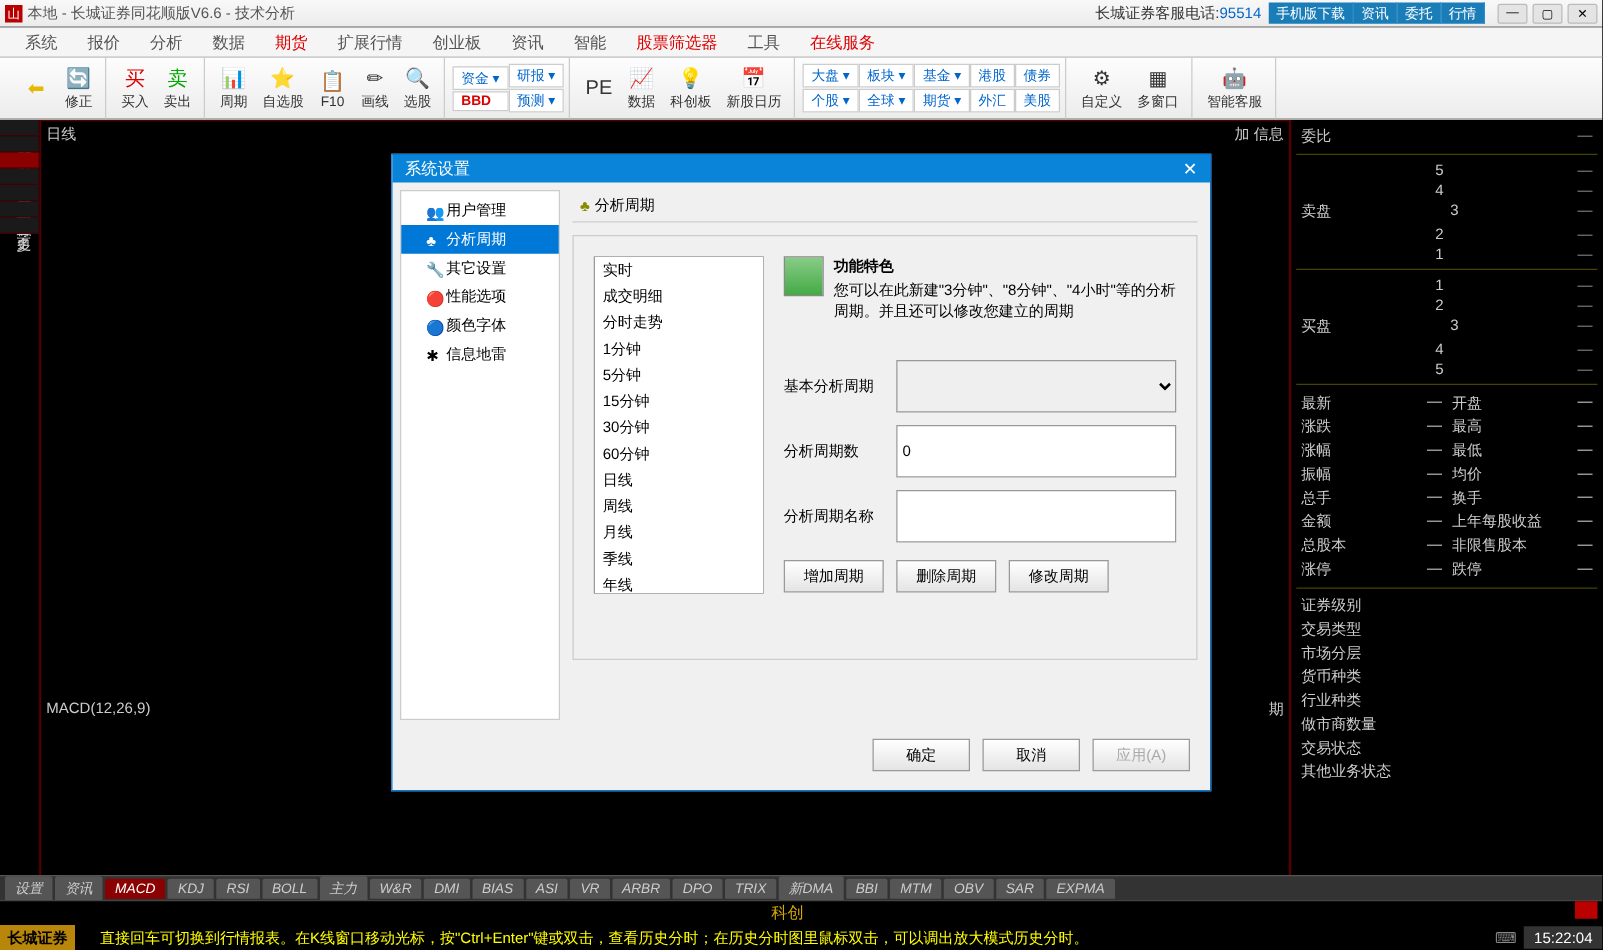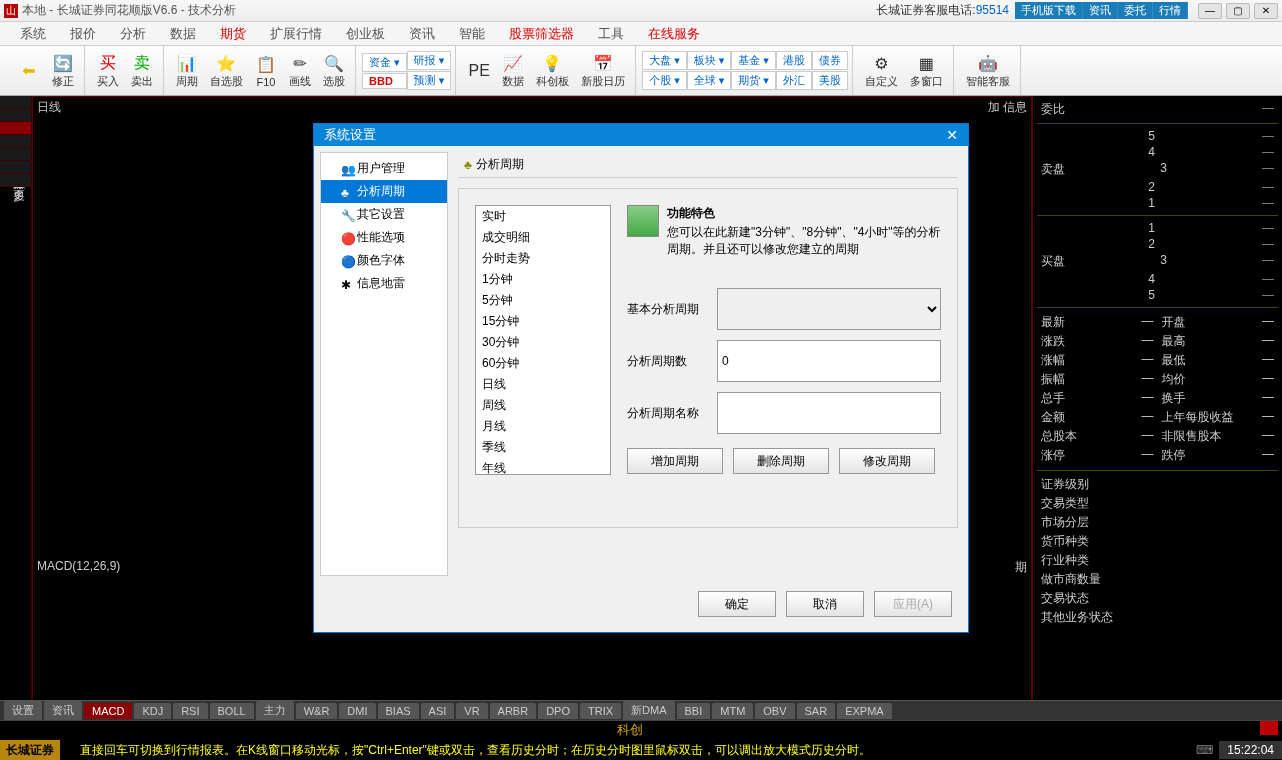--- a/index.html
+++ b/index.html
@@ -42,21 +42,21 @@
 .macd-label { position: absolute; top: 462px; left: 4px; color: #ccc; font-size: 12px; }
 
 .right-panel { width: 250px; background: #000; border-left: 1px solid #500; padding: 4px; font-size: 12px; color: #ccc; }
 .right-panel .row { display: flex; justify-content: space-between; padding: 1px 4px; }
 .right-panel .row .dash { color: #888; }
 .right-panel hr { border: none; border-top: 1px solid #440; margin: 4px 0; }
 .right-panel .grid2 { display: grid; grid-template-columns: 1fr 1fr; gap: 2px 8px; padding: 2px 4px; }
 .right-panel .grid2 > div { display: flex; justify-content: space-between; }
 
 
-.bottom-tabs { position: absolute; bottom: 40px; left: 0; right: 0; height: 20px; background: #333; display: flex; align-items: center; padding: 0 4px; gap: 2px; border-top: 1px solid #555; }
+.bottom-tabs { position: absolute; bottom: 40px; left: 0; right: 0; height: 20px; background: #333; display: flex; align-items: center; padding: 0 4px; gap: 2px; border-top: 1px solid #555; font-style: italic; }
 .btab { font-size: 11px; color: #ccc; background: #555; padding: 2px 8px; cursor: pointer; border-radius: 2px 2px 0 0; }
 .btab.active { background: #8b0000; color: #fff; }
 
 
 .statusbar { position: absolute; bottom: 20px; left: 0; right: 0; height: 20px; background: #000; display: flex; border-top: 1px solid #444; }
 .statusbar .sb-center { flex:1; text-align:center; color: #d4a800; font-size: 13px; }
 .ticker { position: absolute; bottom: 0; left: 0; right: 0; height: 20px; background: #000; display: flex; align-items: center; font-size: 12px; }
 .ticker .brand { background: #b8860b; color: #000; padding: 2px 6px; font-weight: bold; }
 .ticker .msg { color: #ff0; padding-left: 20px; flex: 1; }
 .ticker .time { color: #fff; background: #333; padding: 2px 8px; }
@@ -77,21 +77,21 @@
 .period-list div { padding: 2px 6px; cursor: pointer; }
 .feature-box { flex: 1; }
 .feature-desc { display: flex; gap: 8px; margin-bottom: 30px; }
 .feature-icon { width: 32px; height: 32px; background: linear-gradient(#8c8,#4a4); border: 1px solid #888; flex-shrink:0; }
 .feature-text { font-size: 12px; }
 .feature-text .ft-title { font-weight: bold; margin-bottom: 2px; }
 .form-row { display: flex; align-items: center; margin-bottom: 10px; font-size: 12px; }
 .form-row label { width: 90px; }
 .form-row select, .form-row input { flex: 1; border: 1px solid #999; padding: 20px 4px; font-size: 12px; height: 22px; }
 .action-btns { display: flex; gap: 10px; margin-top: 14px; justify-content: flex-start; }
-.action-btns button { width: 96px; height: 26px; font-size: 12px; border: 1px solid #999; background: linear-gradient(#fff,#e4e4e4); cursor: pointer; }
+.action-btns button { width: 80px; height: 26px; font-size: 12px; border: 1px solid #999; background: linear-gradient(#fff,#e4e4e4); cursor: pointer; }
 .dialog-footer { height: 44px; display: flex; justify-content: flex-end; align-items: center; gap: 10px; padding: 0 16px; }
 .dialog-footer button { width: 78px; height: 26px; font-size: 12px; border: 1px solid #999; background: linear-gradient(#fff,#e4e4e4); cursor: pointer; }
 .dialog-footer button:disabled { color: #aaa; }
 
 .buy-red { color: #d00; }
 .sell-green { color: #0a0; }
 </style>
 </head>
 <body>
 

